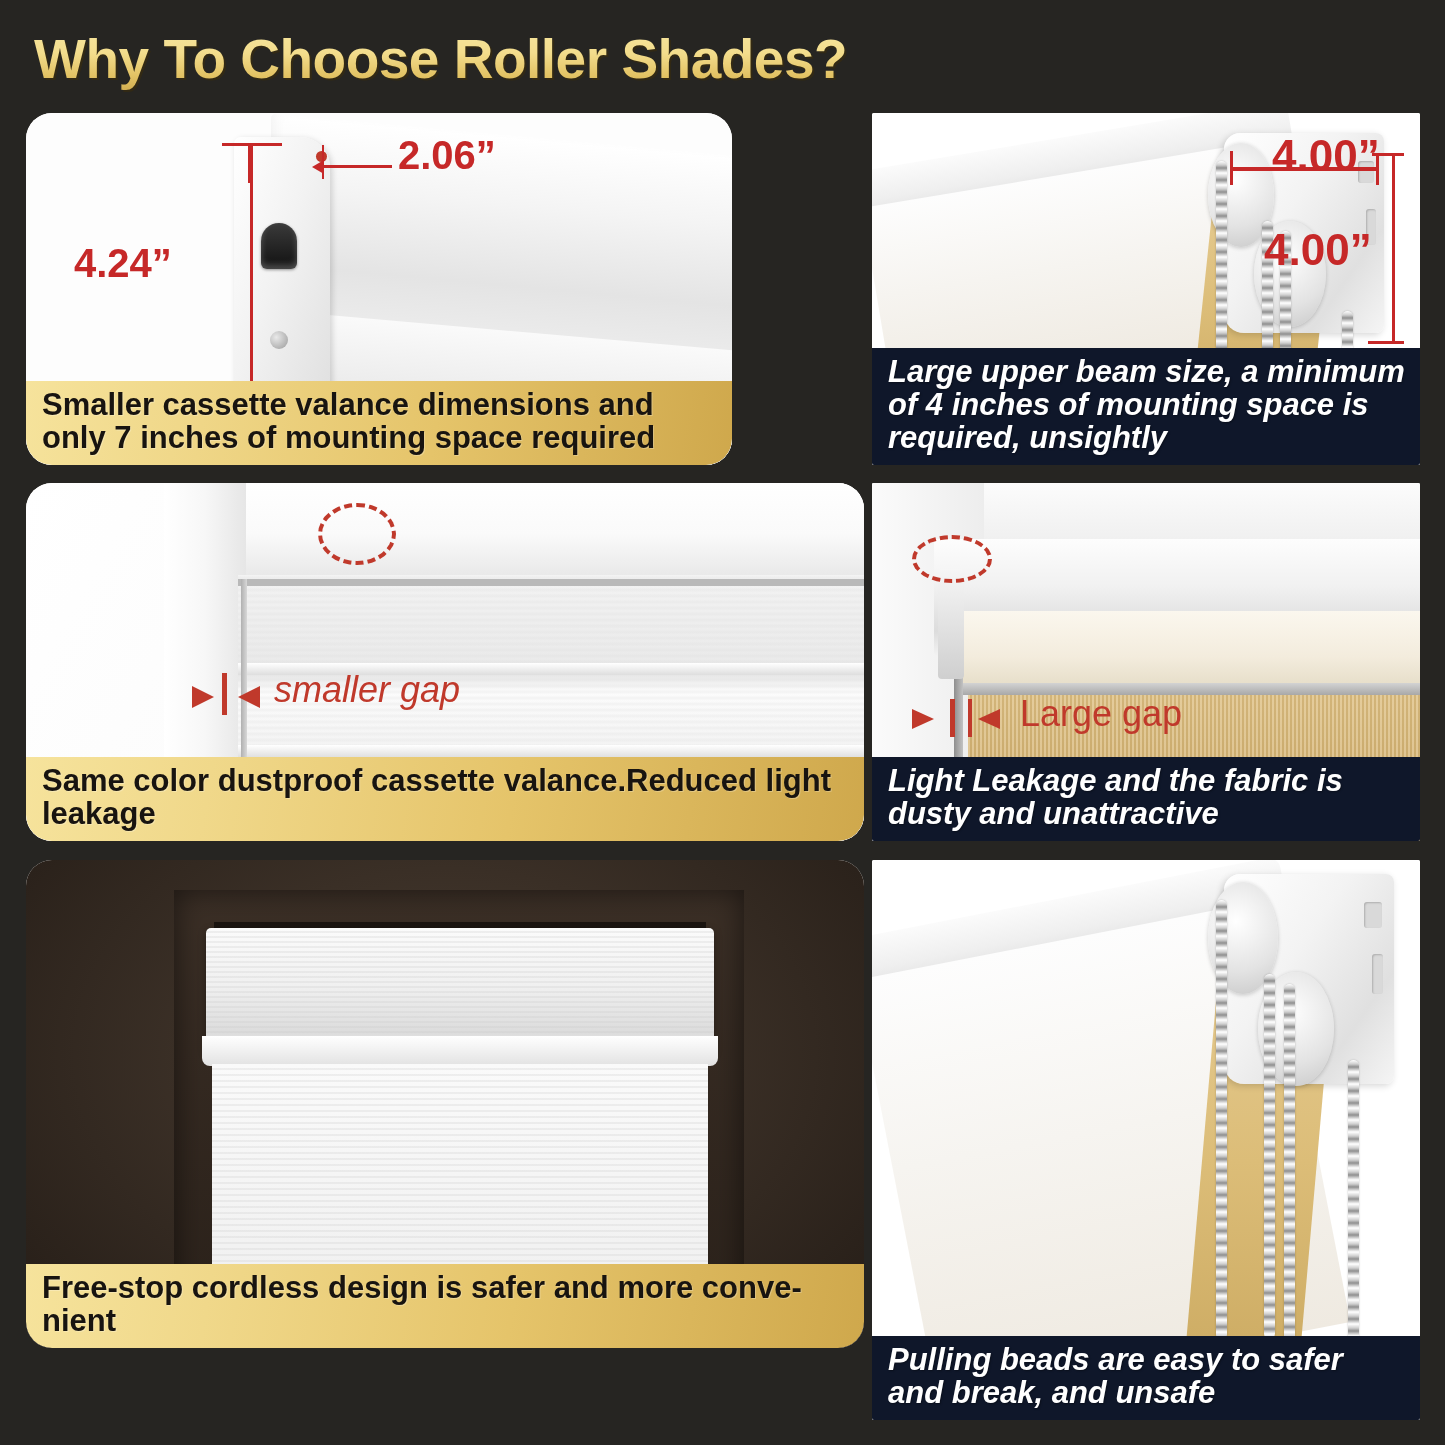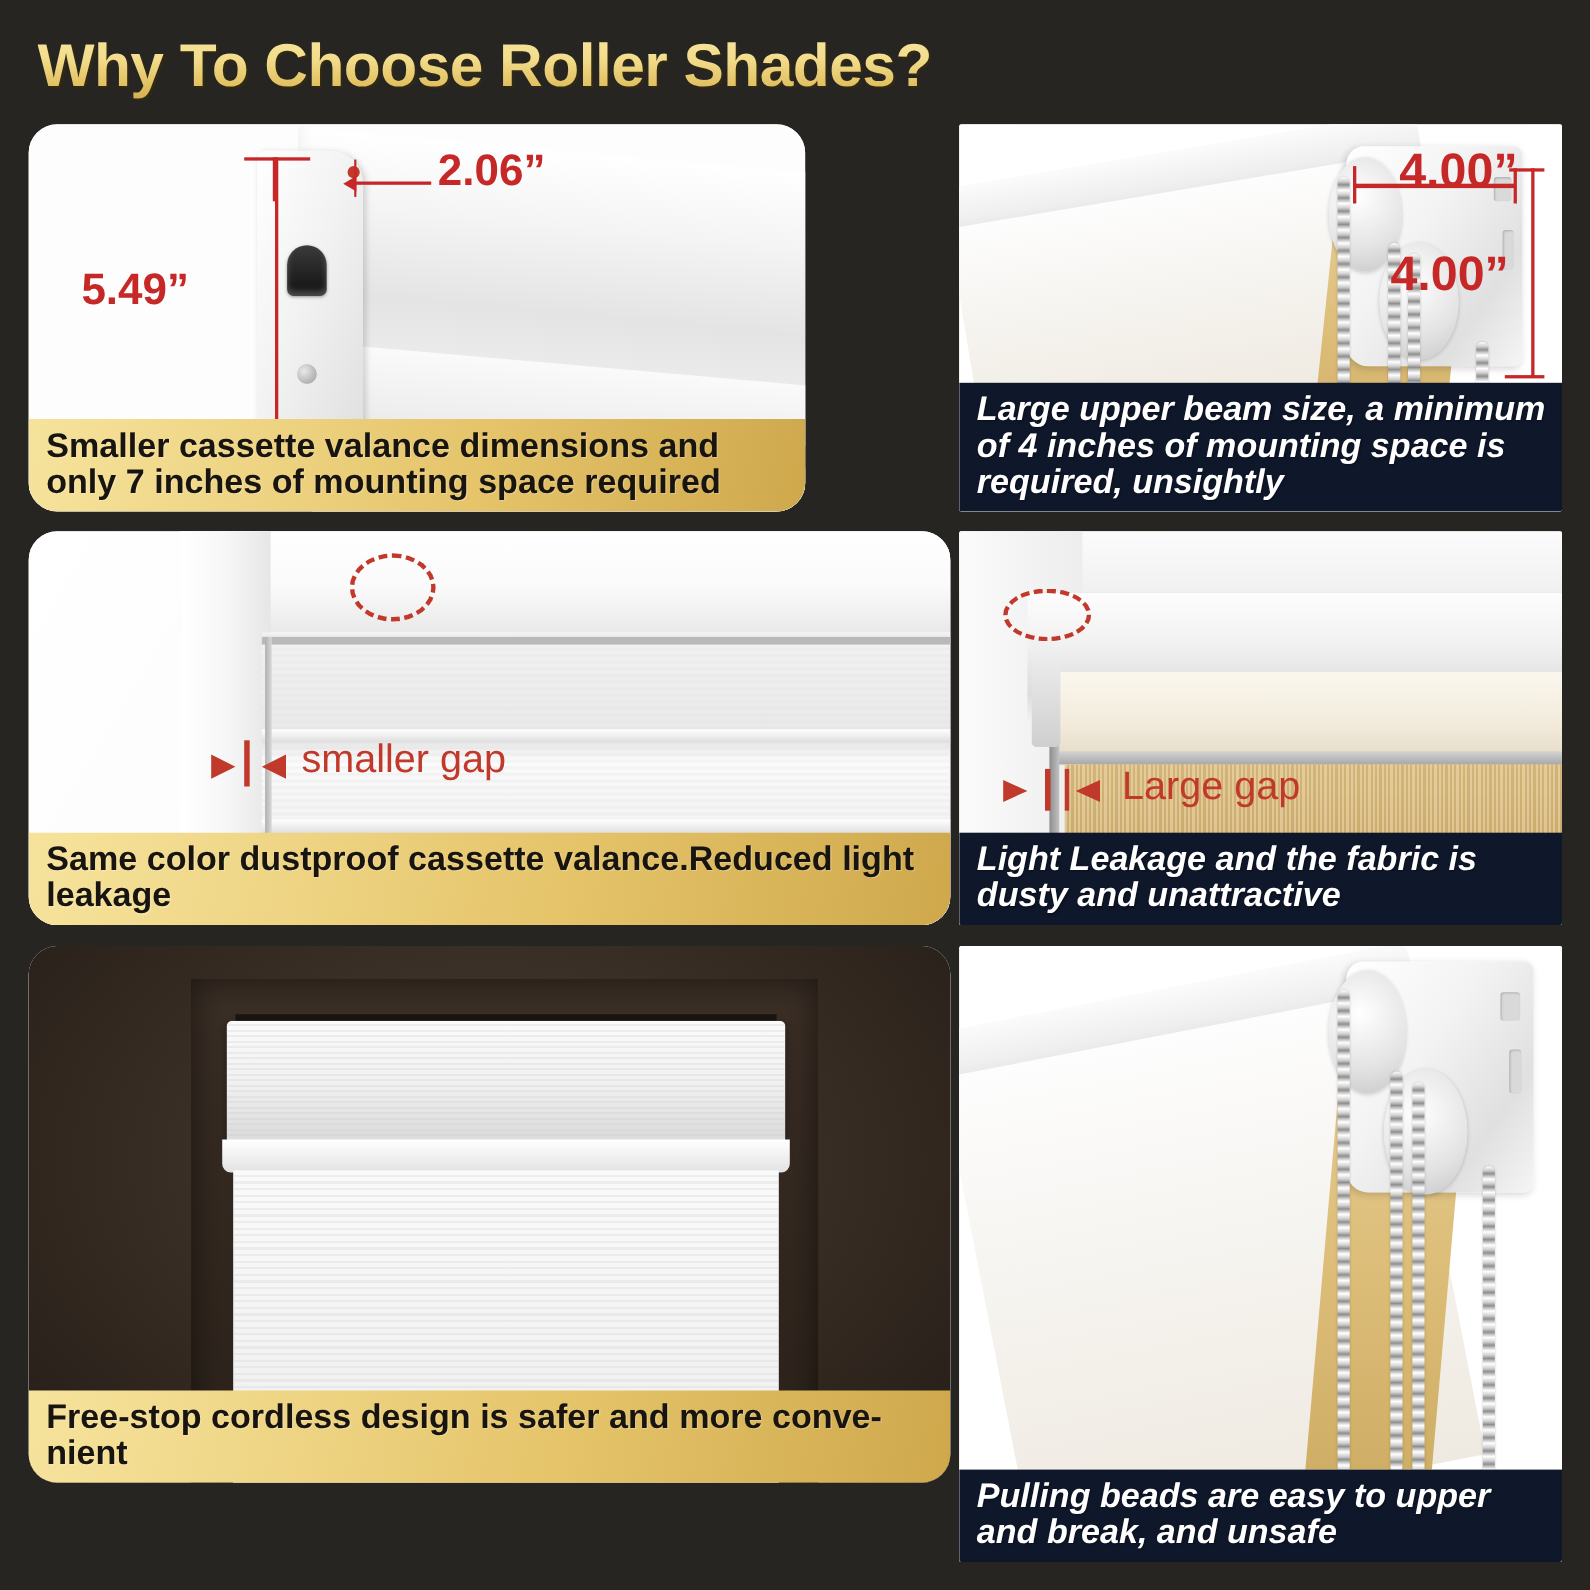--- a/index.html
+++ b/index.html
@@ -293,21 +293,21 @@
       <div class="dim-line" style="left:296px; top:32px; width:2px; height:34px;"></div>
       <div class="dim-line" style="left:296px; top:52px; width:70px; height:3px;"></div>
       <div class="arrowR" style="left:286px; top:47px;
         border-top:7px solid transparent; border-bottom:7px solid transparent;
         border-right:12px solid #c62828;"></div>
       <div class="dim-txt" style="left:190px; top:18px; font-size:40px; left:372px; top:20px;">2.06”</div>
 
       <div class="dim-line" style="left:224px; top:30px; width:3px; height:282px;"></div>
       <div class="dim-line" style="left:196px; top:30px; width:60px; height:3px;"></div>
       <div class="dim-line" style="left:196px; top:309px; width:60px; height:3px;"></div>
-      <div class="dim-txt" style="left:48px; top:128px; font-size:40px;">5.49”</div>
+      <div class="dim-txt" style="left:48px; top:128px; font-size:40px;">4.24”</div>
     </div>
     <div class="cap gold">Smaller cassette valance dimensions and only 7 inches of mounting space required</div>
   </div>
 
   <div class="panel right" style="left:872px; top:113px; width:548px; height:352px;">
     <div class="photo">
       <div class="rs-bg"></div>
 
       <div class="rs-tube" style="left:-10px; top:58px; width:430px; height:86px;
            transform: rotate(-9.5deg); transform-origin: left top; border-radius:0 10px 10px 0;"></div>
@@ -355,21 +355,21 @@
 
       <div class="dash-circle" style="left:292px; top:20px; width:78px; height:62px;"></div>
 
       <div class="arrowR" style="left:166px; top:203px;
         border-top:11px solid transparent; border-bottom:11px solid transparent;
         border-left:22px solid #c0392b;"></div>
       <div class="dim-line" style="left:196px; top:190px; width:5px; height:42px; background:#c0392b;"></div>
       <div class="arrowL" style="left:212px; top:203px;
         border-top:11px solid transparent; border-bottom:11px solid transparent;
         border-right:22px solid #c0392b;"></div>
-      <div class="ann" style="left:248px; top:186px; font-size:36px;">smaller gap</div>
+      <div class="ann" style="left:248px; top:186px; font-size:36px;font-style:italic;">smaller gap</div>
     </div>
     <div class="cap gold">Same color dustproof cassette valance.Reduced light leakage</div>
   </div>
 
   <div class="panel right" style="left:872px; top:483px; width:548px; height:358px;">
     <div class="photo">
       <div class="p4-bg"></div>
       <div class="p4-ceil"></div>
       <div class="p4-wall"></div>
       <div class="p4-valance"></div>
@@ -430,16 +430,16 @@
       <div class="rs-bracket" style="left:352px; top:14px; width:170px; height:210px;"></div>
       <div class="rs-bracket-slot" style="left:492px; top:42px; width:18px; height:26px;"></div>
       <div class="rs-bracket-slot" style="left:500px; top:94px; width:11px; height:40px;"></div>
       <div class="rs-disc" style="left:336px; top:22px; width:70px; height:112px;"></div>
       <div class="rs-disc" style="left:386px; top:112px; width:76px; height:114px;"></div>
       <div class="chain" style="left:344px; top:40px; height:440px;"></div>
       <div class="chain" style="left:392px; top:114px; height:365px;"></div>
       <div class="chain" style="left:412px; top:124px; height:358px;"></div>
       <div class="chain" style="left:476px; top:200px; height:282px;"></div>
     </div>
-    <div class="cap gray">Pulling beads are easy to upper and break, and unsafe</div>
+    <div class="cap gray">Pulling beads are easy to safer and break, and unsafe</div>
   </div>
 
 </div>
 
 </body></html>

